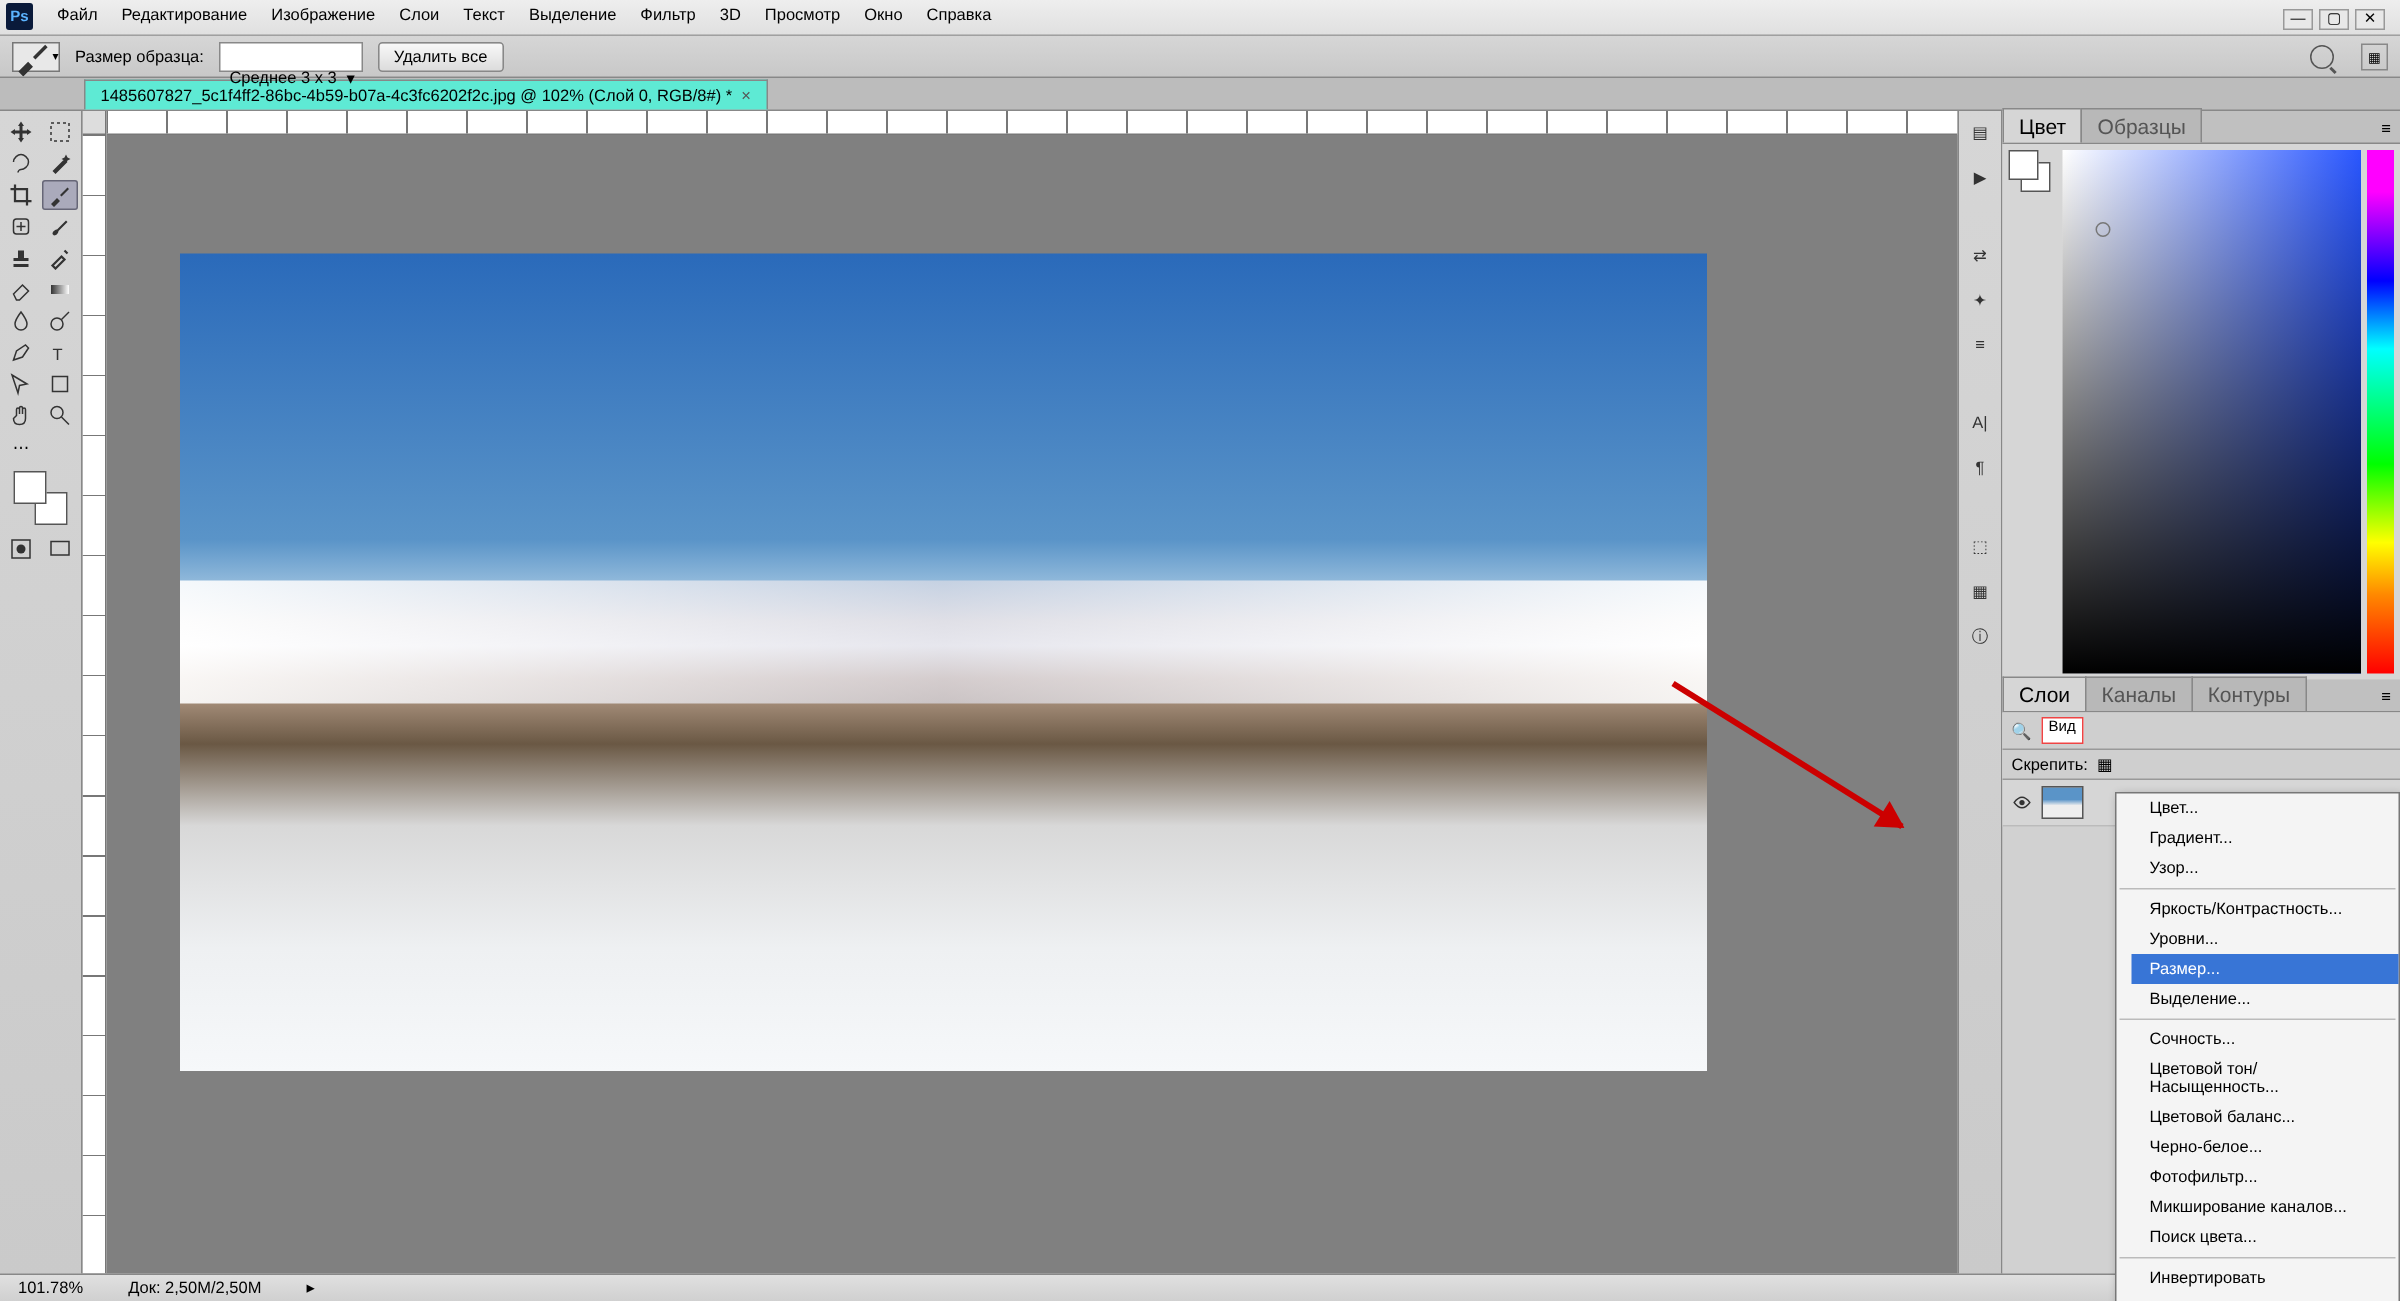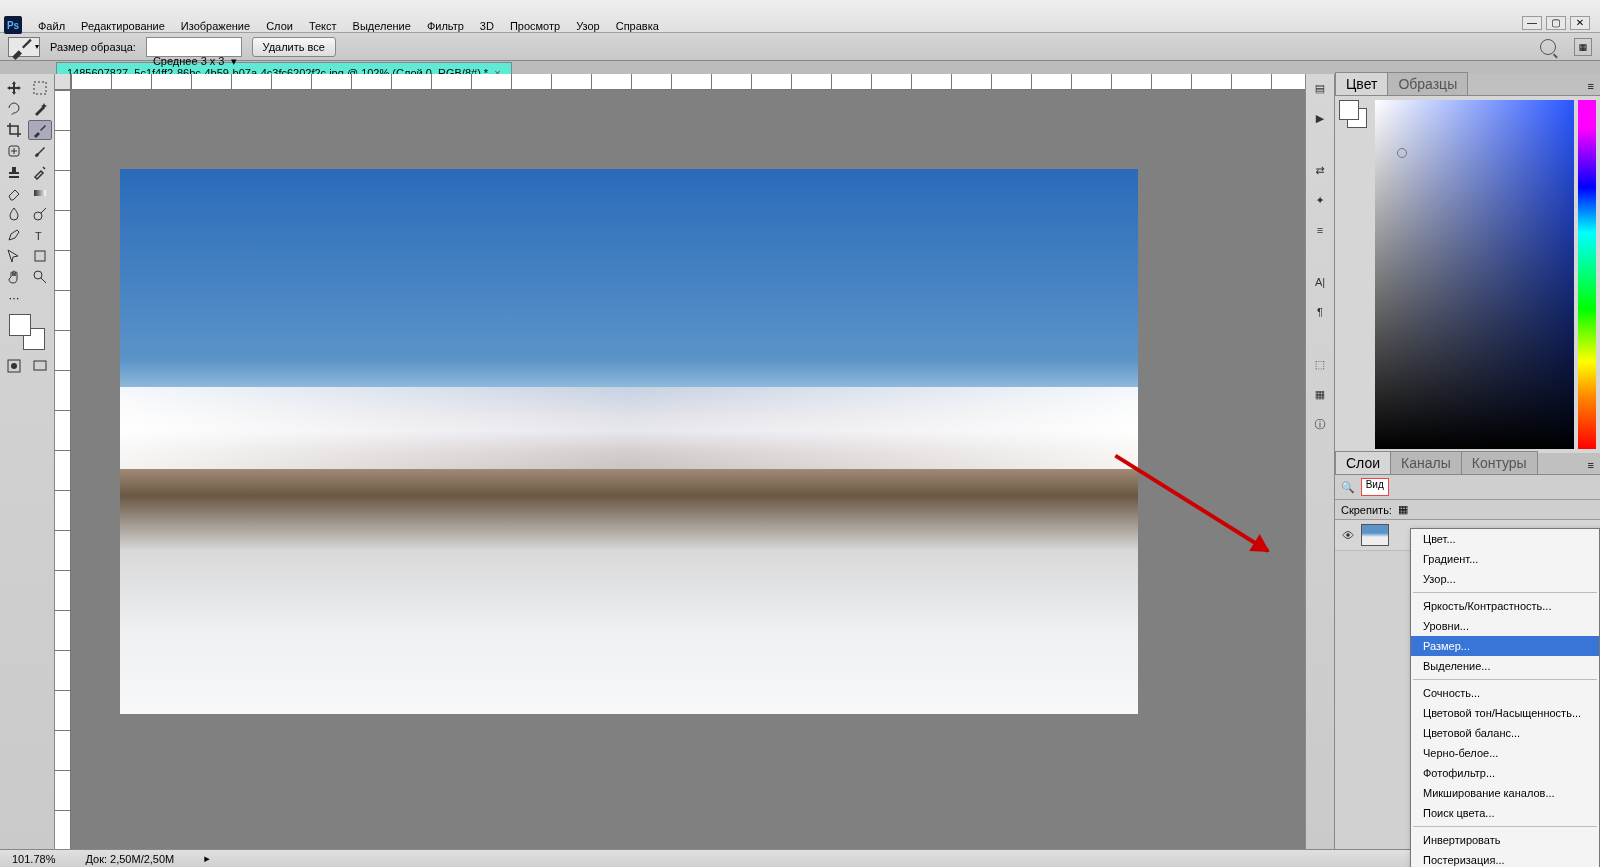--- a/index.html
+++ b/index.html
@@ -1,19 +1,19 @@
 <!DOCTYPE html>
 <html><head>
 <meta charset="utf-8">
 <style>
 * { margin: 0; padding: 0; box-sizing: border-box; font-family: Tahoma, Arial, sans-serif; font-size: 11px; user-select: none; }
 body { background: #d1d1d1; overflow: hidden; width: 1600px; height: 867px; }
 
 
-.titlebar { height: 24px; background: linear-gradient(#eee,#e0e0e0); border-bottom: 1px solid #a0a0a0; display: flex; align-items: flex-start; padding: 16px 4px; }
+.titlebar { height: 24px; background: linear-gradient(#eee,#e0e0e0); border-bottom: 1px solid #a0a0a0; display: flex; align-items: flex-end; padding: 3px 4px; }
 .ps-logo { width: 18px; height: 18px; background: #0a1a3a; color:#5bb3ff; display:flex;align-items:center;justify-content:center;font-weight:bold;font-size:10px;border-radius:2px;margin-right:8px;}
 .menu-bar { display: flex; gap: 0; }
 .menu-item { padding: 4px 8px; cursor: default; }
 .win-ctrl { margin-left:auto; display:flex; gap:4px; padding-right:6px;}
 .win-btn { width:20px;height:14px;border:1px solid #999;background:#e8e8e8;display:flex;align-items:center;justify-content:center;font-size:10px;line-height:1;}
 
 
 .options-bar { height: 28px; background: linear-gradient(#d6d6d6,#c8c8c8); border-bottom:1px solid #888; display:flex; align-items:center; padding:0 8px; gap:10px;}
 .brush-preview{width:32px;height:20px;border:1px solid #777;background:#e8e8e8;display:flex;align-items:center;justify-content:center;}
 .opt-select{height:20px;border:1px solid #888;background:#fff;padding:17px 16px 0 6px;position:relative;}
@@ -73,21 +73,21 @@
 
 
 .layers-head{display:flex;gap:6px;align-items:center;padding:3px 6px;background:#cfcfcf;border-bottom:1px solid #999;}
 .ly-select{height:18px;border:1px solid #ef4444;background:#fff;padding:0 4px;font-size:10px;}
 .layer-row{display:flex;align-items:center;gap:6px;padding:4px 6px;border-bottom:1px solid #bbb;}
 .eye-icon{width:14px;height:14px;}
 .layer-thumb{width:28px;height:22px;border:1px solid #555;background:linear-gradient(#5a94c8 40%,#eee 60%);}
 
 
 .context-menu{position:absolute;top:454px;right:0;width:190px;background:#f4f4f4;border:1px solid #777;box-shadow:2px 2px 6px rgba(0,0,0,.3);z-index:100;}
-.ctx-item{padding:4px 12px;font-size:11px;}
+.ctx-item{padding:4px 12px;font-size:11px;margin-left:10px;}
 .ctx-item.highlighted{background:#3875d6;color:#fff;}
 .ctx-sep{height:1px;background:#bbb;margin:3px 2px;}
 
 
 .status-bar{position:absolute;bottom:0;left:0;right:0;height:18px;background:linear-gradient(#e0e0e0,#d0d0d0);border-top:1px solid #888;display:flex;align-items:center;padding:0 12px;gap:30px;font-size:10px;}
 </style>
 </head>
 <body>
 
 <div class="titlebar">
@@ -95,21 +95,21 @@
   <div class="menu-bar">
     <div class="menu-item">Файл</div>
     <div class="menu-item">Редактирование</div>
     <div class="menu-item">Изображение</div>
     <div class="menu-item">Слои</div>
     <div class="menu-item">Текст</div>
     <div class="menu-item">Выделение</div>
     <div class="menu-item">Фильтр</div>
     <div class="menu-item">3D</div>
     <div class="menu-item">Просмотр</div>
-    <div class="menu-item">Узор</div>
+    <div class="menu-item">Окно</div>
     <div class="menu-item">Справка</div>
   </div>
   <div class="win-ctrl">
     <div class="win-btn">—</div>
     <div class="win-btn">▢</div>
     <div class="win-btn">✕</div>
   </div>
 </div>
 
 <div class="options-bar">

